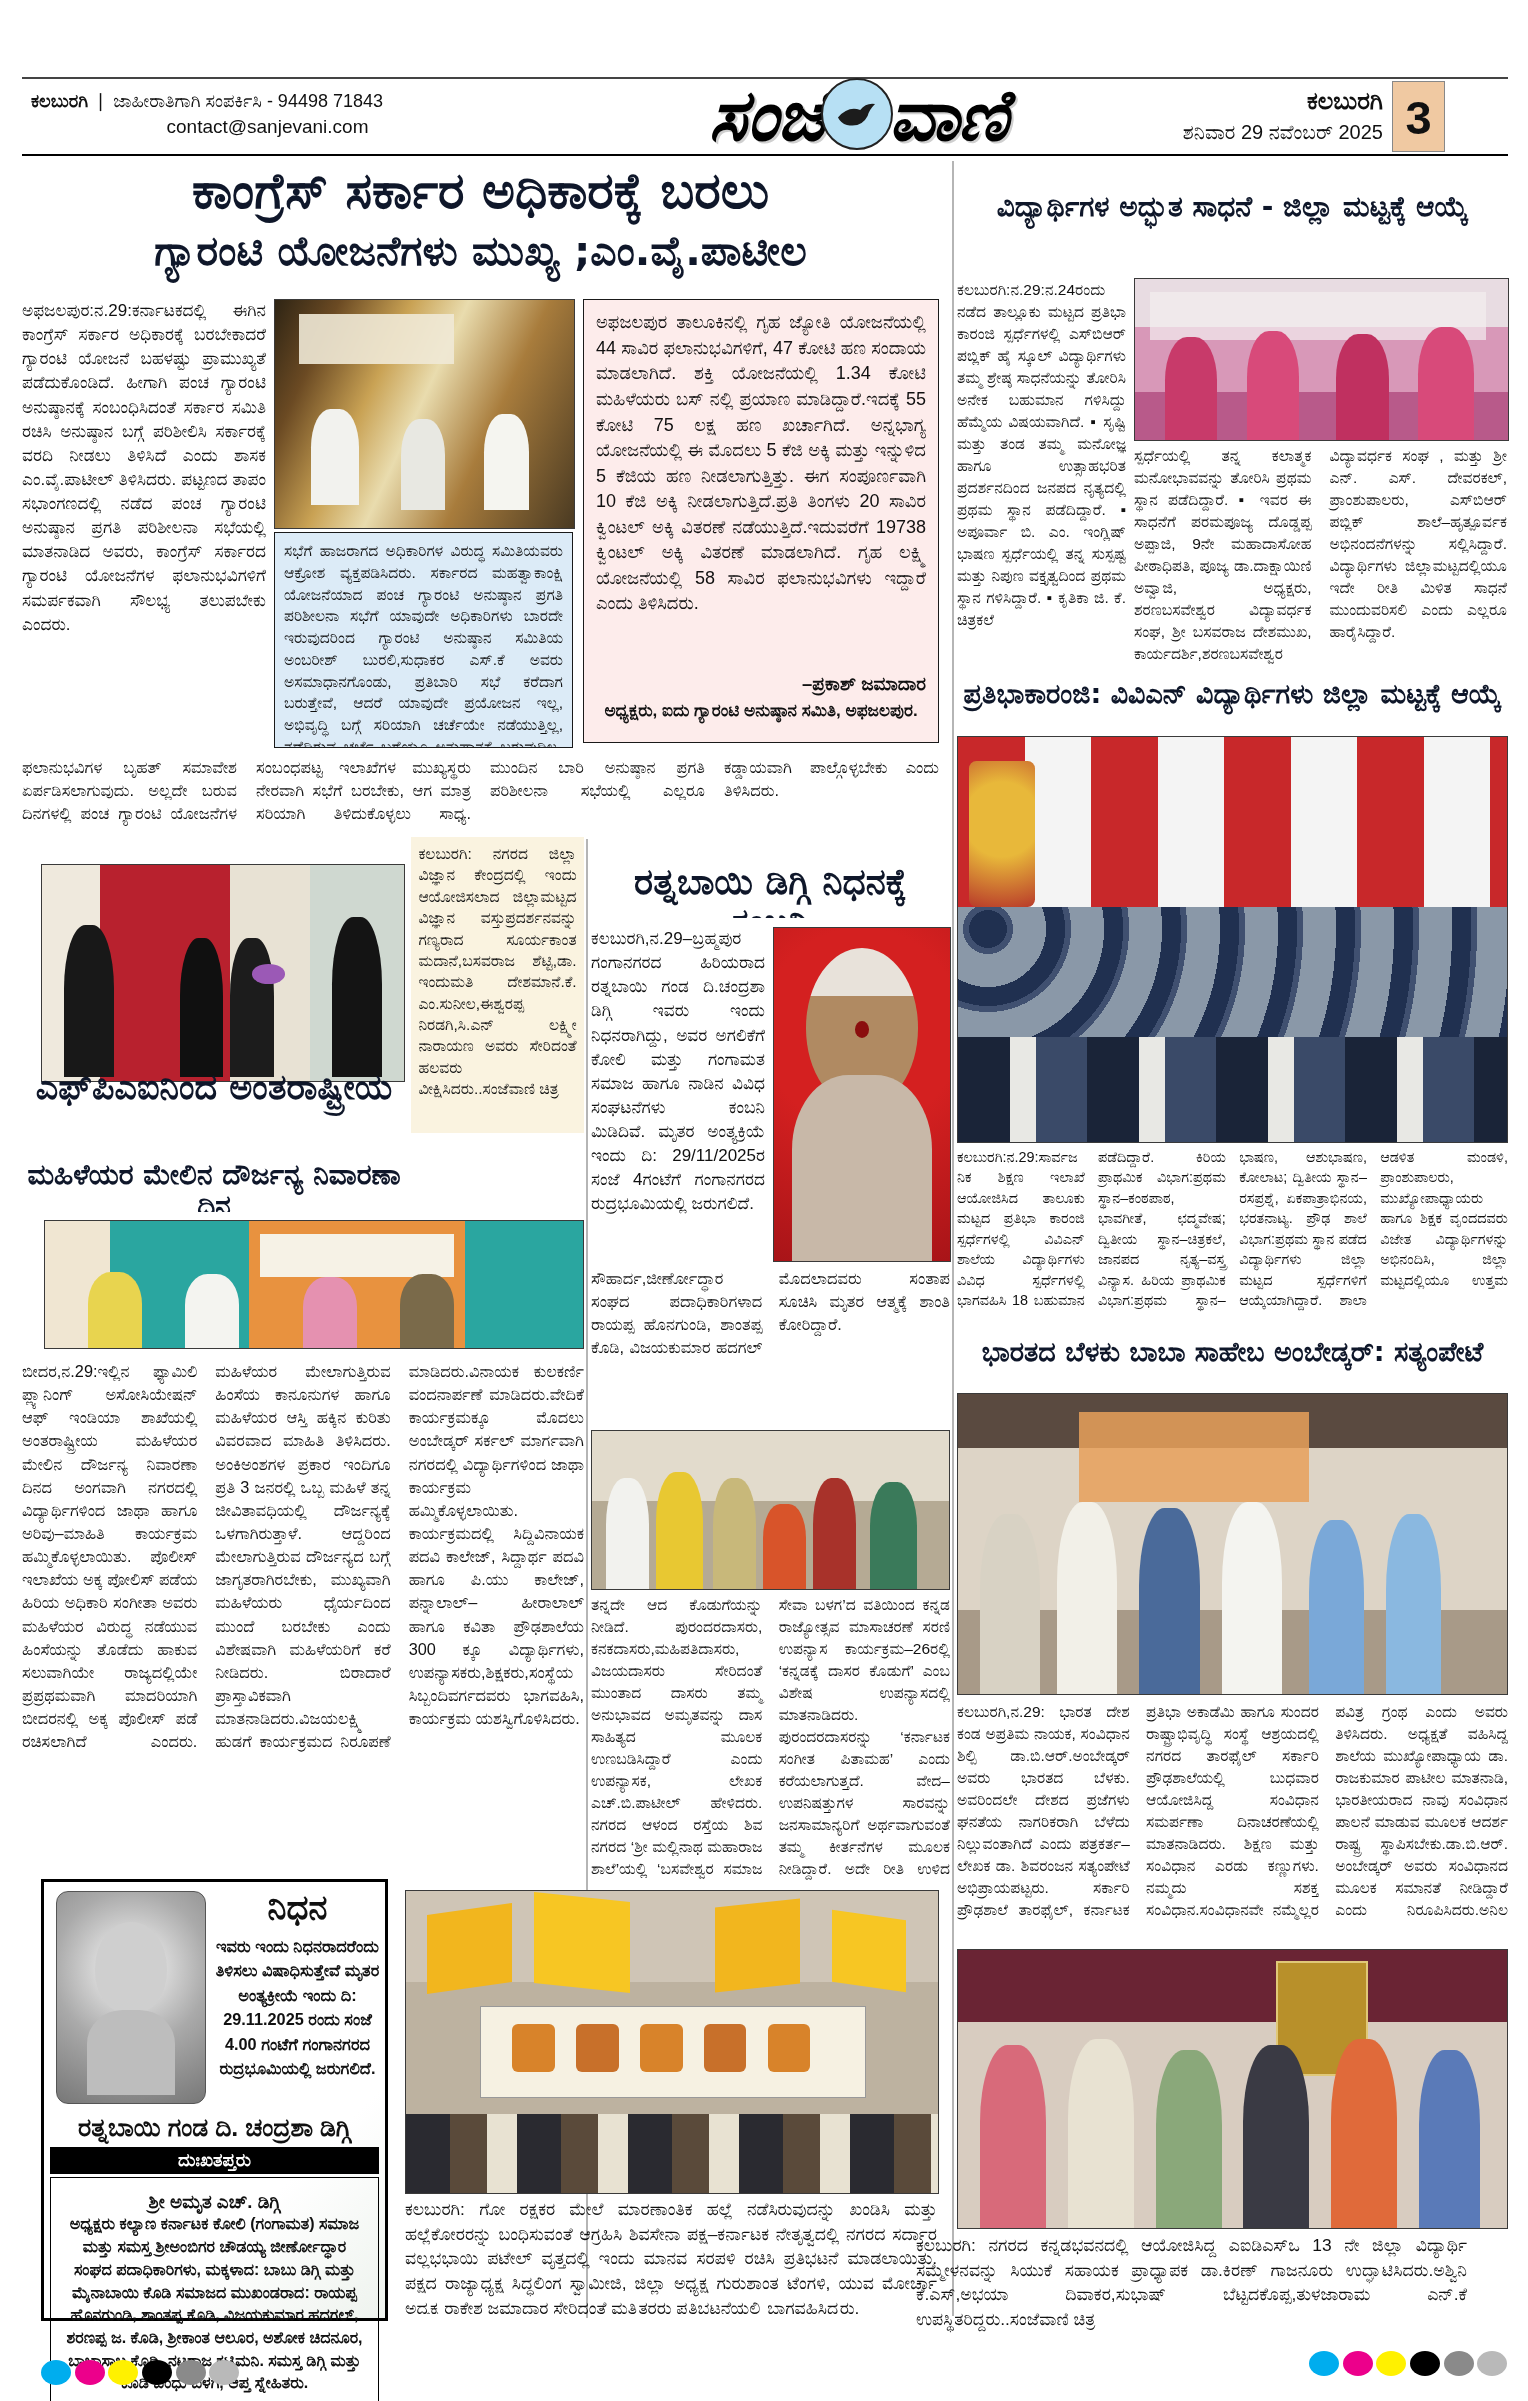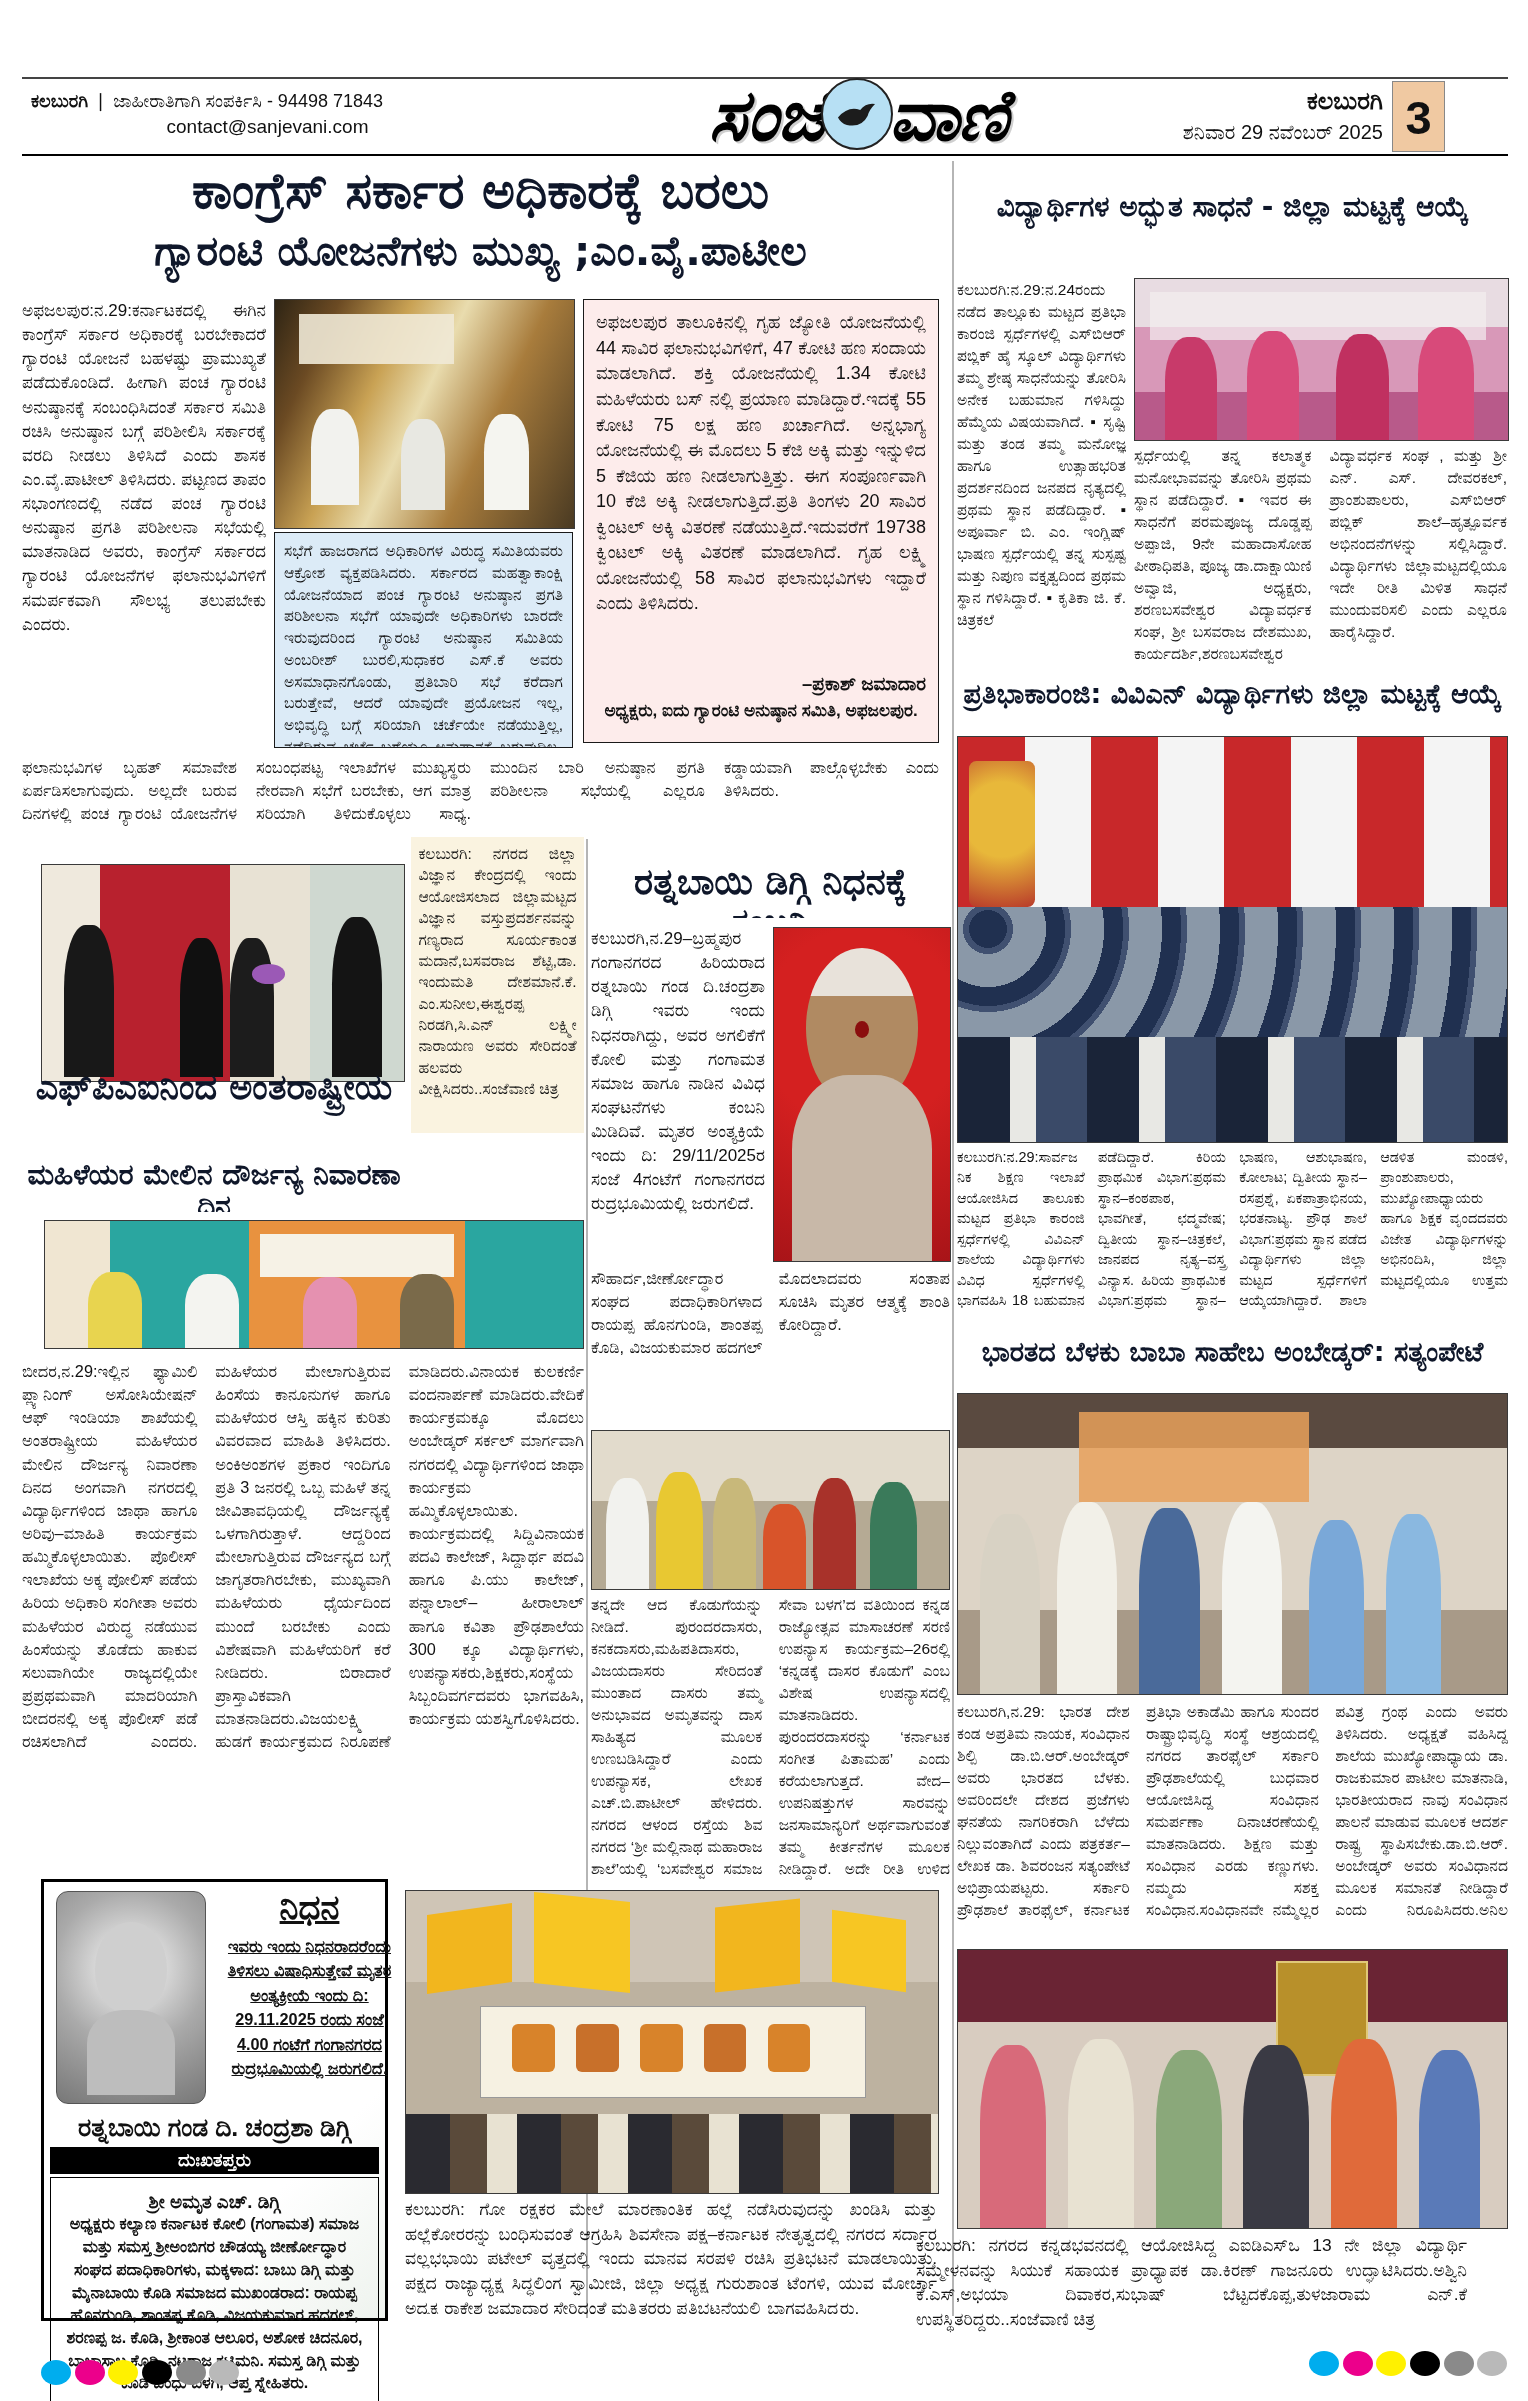--- a/index.html
+++ b/index.html
@@ -93,21 +93,21 @@
     <i style="left:66%;top:42%;width:10%;height:58%;border-radius:42% 42% 0 0;background:#7a6a4a;"></i>
   </div>
   <div class="bt abs" style="left:22px;top:1360px;width:562px;height:497px;font-size:16.3px;column-count:3;column-gap:18px;">ಬೀದರ,ನ.29:ಇಲ್ಲಿನ ಫ್ಯಾಮಿಲಿ ಪ್ಲ್ಯಾನಿಂಗ್ ಅಸೋಸಿಯೇಷನ್ ಆಫ್ ಇಂಡಿಯಾ ಶಾಖೆಯಲ್ಲಿ ಅಂತರಾಷ್ಟ್ರೀಯ ಮಹಿಳೆಯರ ಮೇಲಿನ ದೌರ್ಜನ್ಯ ನಿವಾರಣಾ ದಿನದ ಅಂಗವಾಗಿ ನಗರದಲ್ಲಿ ವಿದ್ಯಾರ್ಥಿಗಳಿಂದ ಜಾಥಾ ಹಾಗೂ ಅರಿವು–ಮಾಹಿತಿ ಕಾರ್ಯಕ್ರಮ ಹಮ್ಮಿಕೊಳ್ಳಲಾಯಿತು. ಪೊಲೀಸ್ ಇಲಾಖೆಯ ಅಕ್ಕ ಪೋಲಿಸ್ ಪಡೆಯ ಹಿರಿಯ ಅಧಿಕಾರಿ ಸಂಗೀತಾ ಅವರು ಮಹಿಳೆಯರ ವಿರುದ್ಧ ನಡೆಯುವ ಹಿಂಸೆಯನ್ನು ತೊಡೆದು ಹಾಕುವ ಸಲುವಾಗಿಯೇ ರಾಜ್ಯದಲ್ಲಿಯೇ ಪ್ರಪ್ರಥಮವಾಗಿ ಮಾದರಿಯಾಗಿ ಬೀದರನಲ್ಲಿ ಅಕ್ಕ ಪೊಲೀಸ್ ಪಡೆ ರಚಿಸಲಾಗಿದೆ ಎಂದರು. ಮಹಿಳೆಯರ ಮೇಲಾಗುತ್ತಿರುವ ಹಿಂಸೆಯ ಕಾನೂನುಗಳ ಹಾಗೂ ಮಹಿಳೆಯರ ಆಸ್ತಿ ಹಕ್ಕಿನ ಕುರಿತು ವಿವರವಾದ ಮಾಹಿತಿ ತಿಳಿಸಿದರು. ಅಂಕಿಅಂಶಗಳ ಪ್ರಕಾರ ಇಂದಿಗೂ ಪ್ರತಿ 3 ಜನರಲ್ಲಿ ಒಬ್ಬ ಮಹಿಳೆ ತನ್ನ ಜೀವಿತಾವಧಿಯಲ್ಲಿ ದೌರ್ಜನ್ಯಕ್ಕೆ ಒಳಗಾಗಿರುತ್ತಾಳೆ. ಆದ್ದರಿಂದ ಮೇಲಾಗುತ್ತಿರುವ ದೌರ್ಜನ್ಯದ ಬಗ್ಗೆ ಜಾಗೃತರಾಗಿರಬೇಕು, ಮುಖ್ಯವಾಗಿ ಮಹಿಳೆಯರು ಧೈರ್ಯದಿಂದ ಮುಂದೆ ಬರಬೇಕು ಎಂದು ವಿಶೇಷವಾಗಿ ಮಹಿಳೆಯರಿಗೆ ಕರೆ ನೀಡಿದರು. ಬಿರಾದಾರೆ ಪ್ರಾಸ್ತಾವಿಕವಾಗಿ ಮಾತನಾಡಿದರು.ವಿಜಯಲಕ್ಷ್ಮಿ ಹುಡಗೆ ಕಾರ್ಯಕ್ರಮದ ನಿರೂಪಣೆ ಮಾಡಿದರು.ವಿನಾಯಕ ಕುಲಕರ್ಣಿ ವಂದನಾರ್ಪಣೆ ಮಾಡಿದರು.ವೇದಿಕೆ ಕಾರ್ಯಕ್ರಮಕ್ಕೂ ಮೊದಲು ಅಂಬೇಡ್ಕರ್ ಸರ್ಕಲ್ ಮಾರ್ಗವಾಗಿ ನಗರದಲ್ಲಿ ವಿದ್ಯಾರ್ಥಿಗಳಿಂದ ಜಾಥಾ ಕಾರ್ಯಕ್ರಮ ಹಮ್ಮಿಕೊಳ್ಳಲಾಯಿತು. ಕಾರ್ಯಕ್ರಮದಲ್ಲಿ ಸಿದ್ದಿವಿನಾಯಕ ಪದವಿ ಕಾಲೇಜ್, ಸಿದ್ದಾರ್ಥ ಪದವಿ ಹಾಗೂ ಪಿ.ಯು ಕಾಲೇಜ್, ಪನ್ನಾಲಾಲ್– ಹೀರಾಲಾಲ್ ಹಾಗೂ ಕವಿತಾ ಪ್ರೌಢಶಾಲೆಯ 300 ಕ್ಕೂ ವಿದ್ಯಾರ್ಥಿಗಳು, ಉಪನ್ಯಾಸಕರು,ಶಿಕ್ಷಕರು,ಸಂಸ್ಥೆಯ ಸಿಬ್ಬಂದಿವರ್ಗದವರು ಭಾಗವಹಿಸಿ, ಕಾರ್ಯಕ್ರಮ ಯಶಸ್ವಿಗೊಳಿಸಿದರು.</div>
 
   <div class="abs" style="left:41px;top:1879px;width:347px;height:442px;border:3px solid #000;background:linear-gradient(135deg,#ffffff 70%,#eef3ee 100%);box-sizing:border-box;padding:6px;">
     <div style="position:relative;height:222px;">
       <div class="photo" style="left:6px;top:3px;width:148px;height:211px;border:1.5px solid #555;border-radius:12px;background:radial-gradient(circle at 50% 36%,#d8d8d8 0 22%,#aaaaaa 50%,#777 100%);">
         <i style="left:26%;top:14%;width:48%;height:44%;border-radius:50% 50% 46% 46%;background:#cfcfcf;"></i>
         <i style="left:20%;top:56%;width:60%;height:40%;border-radius:40% 40% 0 0;background:#bdbdbd;"></i>
       </div>
-      <div class="abs" style="left:175px;top:0;width:169px;text-decoration:underline;">
+      <div class="abs" style="left:163px;top:0;width:169px;">
         <div style="font-size:34px;font-weight:900;text-align:center;">ನಿಧನ</div>
         <div class="cap" style="font-size:16.3px;font-weight:700;text-align:center;margin-top:6px;line-height:1.5;">ಇವರು ಇಂದು ನಿಧನರಾದರೆಂದು ತಿಳಿಸಲು ವಿಷಾಧಿಸುತ್ತೇವೆ ಮೃತರ ಅಂತ್ಯಕ್ರೀಯೆ ಇಂದು ದಿ: 29.11.2025 ರಂದು ಸಂಜೆ 4.00 ಗಂಟೆಗೆ ಗಂಗಾನಗರದ ರುದ್ರಭೂಮಿಯಲ್ಲಿ ಜರುಗಲಿದೆ.</div>
       </div>
     </div>
     <div style="font-size:25px;font-weight:900;text-align:center;margin-top:3px;">ರತ್ನಬಾಯಿ ಗಂಡ ದಿ. ಚಂದ್ರಶಾ ಡಿಗ್ಗಿ</div>
     <div style="background:#000;color:#fff;font-size:18px;font-weight:900;text-align:center;padding:3px 0;margin-top:4.4px;">ದುಃಖತಪ್ತರು</div>
     <div style="border:1.5px solid #000;margin-top:3px;padding:13px;text-align:center;">
       <div style="font-size:18.5px;font-weight:900;">ಶ್ರೀ ಅಮೃತ ಎಚ್. ಡಿಗ್ಗಿ</div>
       <div style="font-size:16px;font-weight:700;line-height:1.42;">ಅಧ್ಯಕ್ಷರು ಕಲ್ಯಾಣ ಕರ್ನಾಟಕ ಕೋಲಿ (ಗಂಗಾಮತ) ಸಮಾಜ ಮತ್ತು ಸಮಸ್ತ ಶ್ರೀಅಂಬಿಗರ ಚೌಡಯ್ಯ ಜೀರ್ಣೋದ್ಧಾರ ಸಂಘದ ಪದಾಧಿಕಾರಿಗಳು, ಮಕ್ಕಳಾದ: ಬಾಬು ಡಿಗ್ಗಿ ಮತ್ತು ಮೈನಾಬಾಯಿ ಕೊಡಿ ಸಮಾಜದ ಮುಖಂಡರಾದ: ರಾಯಪ್ಪ ಹೊನಗುಂಡಿ, ಶಾಂತಪ್ಪ ಕೊಡಿ, ವಿಜಯಕುಮಾರ ಹದಗಲ್, ಶರಣಪ್ಪ ಜ. ಕೊಡಿ, ಶ್ರೀಕಾಂತ ಆಲೂರ, ಅಶೋಕ ಚಿದನೂರ, ಬಾಬಾಸಾಬ ಕೊಡಿ, ನಟರಾಜ ಕಟ್ಟಿಮನಿ. ಸಮಸ್ತ ಡಿಗ್ಗಿ ಮತ್ತು ಕೊಡಿ ಬಂಧು ಬಳಗ, ಆಪ್ತ ಸ್ನೇಹಿತರು.</div>
     </div>

